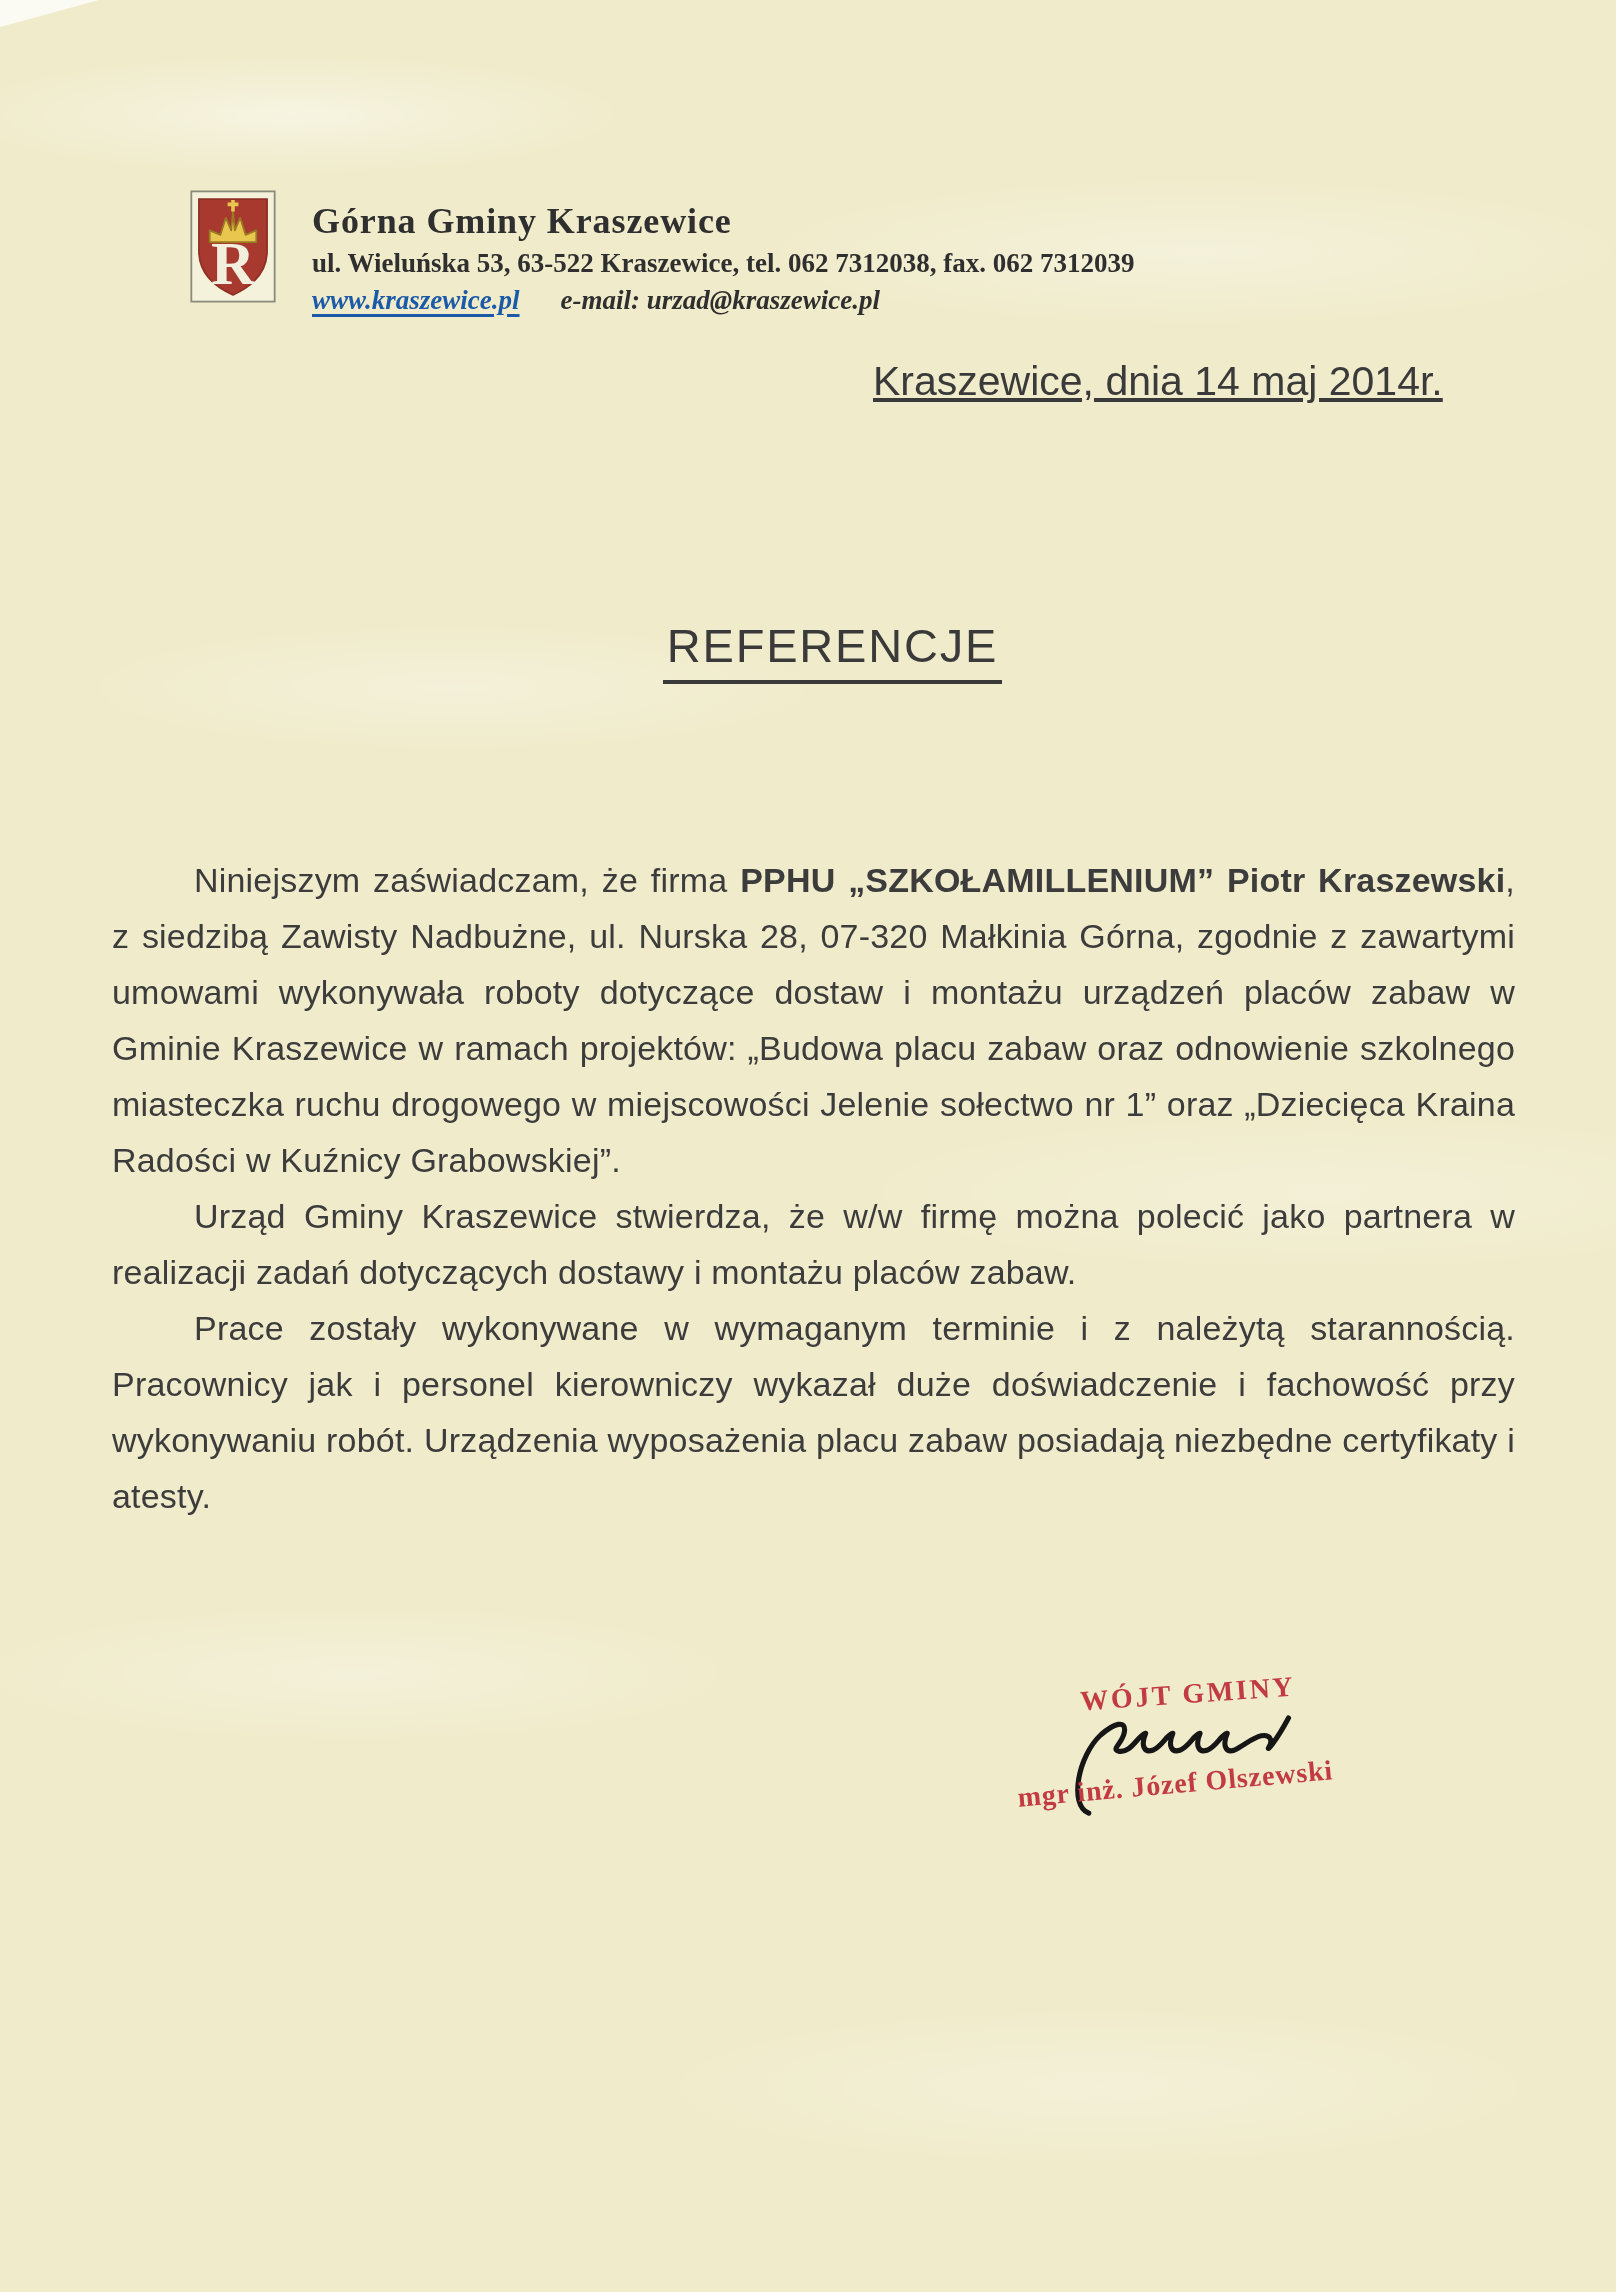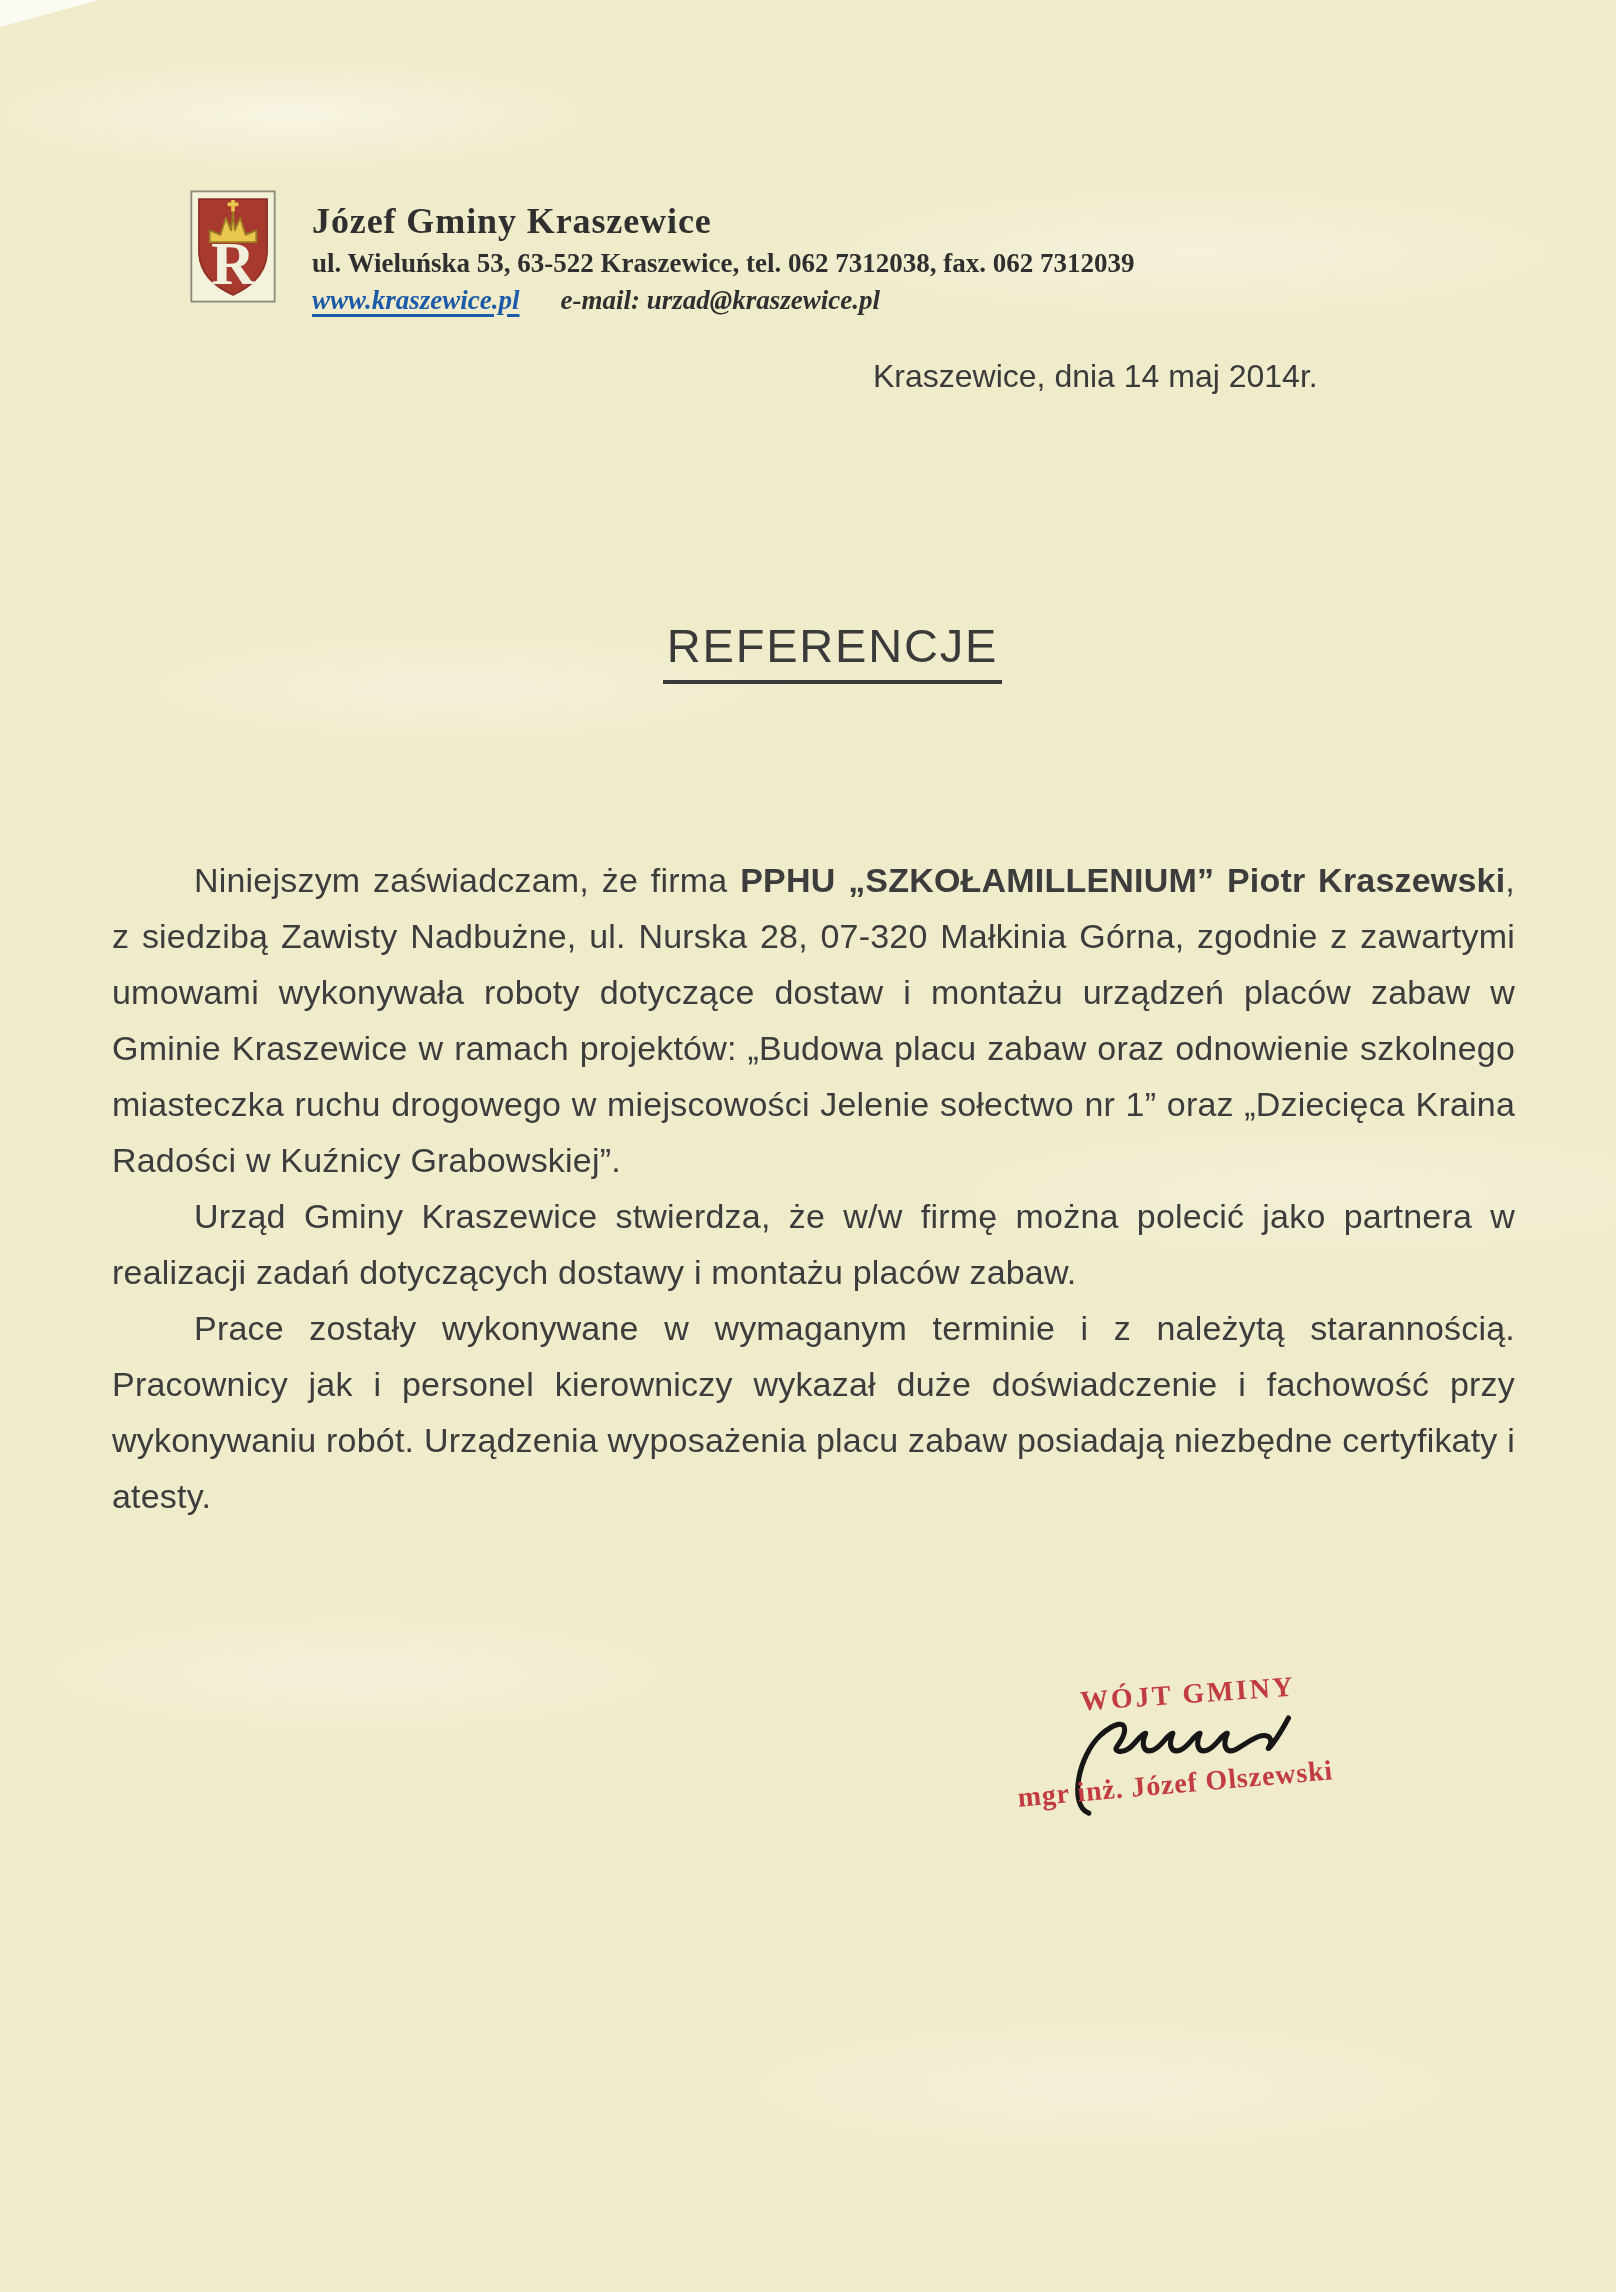--- a/index.html
+++ b/index.html
@@ -28,21 +28,21 @@
   }
   
   .logo{position:absolute;left:190px;top:190px;width:86px;height:113px;}
   .header-text{position:absolute;left:312px;top:202px;font-family:"Liberation Serif", serif;font-weight:bold;color:#2f2f2f;}
   .org-name{font-size:36px;line-height:39px;letter-spacing:0.9px;}
   .address-line{font-size:27px;line-height:34px;margin-top:5px;}
   .www-line{font-size:27px;line-height:34px;margin-top:2.7px;font-style:italic;}
   .website{color:#1b5aa8;text-decoration:underline;text-decoration-thickness:2.7px;text-underline-offset:4.5px;cursor:pointer;}
   .email{margin-left:41px;color:#2f2f2f;}
   
-  .date-line{position:absolute;left:873px;top:358px;font-size:32px;color:#3a3a3a;}
+  .date-line{position:absolute;left:873px;top:358px;font-size:41px;color:#3a3a3a;text-decoration:underline;}
   
   .title-wrap{position:absolute;top:618px;left:0;width:100%;text-align:center;padding-left:24px;}
   .title{display:inline-block;font-size:47px;letter-spacing:1.8px;color:#3a3a3a;
          border-bottom:4.5px solid #3a3a3a;padding:0 3.6px 7.2px 3.6px;}
   
   .body-text{
     position:absolute;left:112px;top:852px;width:1403px;
     font-size:34px;line-height:56px;letter-spacing:0.2px;
     text-align:justify;color:#3c3c3c;
   }
@@ -75,21 +75,21 @@
     <svg viewBox="0 0 96 126" width="86" height="113" aria-hidden="true">
       <rect x="1.5" y="1.5" width="93" height="123" fill="rgba(255,255,255,0.35)" stroke="#8a8a7a" stroke-width="2"></rect>
       <path d="M10,10 H86 V68 Q86,100 48,117 Q10,100 10,68 Z" fill="#a8392e" stroke="#8f2f26" stroke-width="2"></path>
       <text x="48" y="105" font-size="68" text-anchor="middle" fill="#f3efdd" font-family="Liberation Serif, serif" font-weight="bold">R</text>
       <path d="M22,58 L22,45 L34,50 L40,31 L46,45 L48,24 L50,45 L56,31 L62,50 L74,45 L74,58 Z" fill="#e9c74f" stroke="#9a7a22" stroke-width="2" stroke-linejoin="round"></path>
       <path d="M48,11 V24 M42,16 H54" stroke="#e9c74f" stroke-width="4" fill="none"></path>
     </svg>
   </div>
 
   <div class="header-text">
-    <div class="org-name">Józef Gminy Kraszewice</div>
+    <div class="org-name">Górna Gminy Kraszewice</div>
     <div class="address-line">ul. Wieluńska 53, 63-522 Kraszewice, tel. 062 7312038, fax. 062 7312039</div>
     <div class="www-line">
       <span class="website">www.kraszewice.pl</span><span class="email">e-mail: urzad@kraszewice.pl</span>
     </div>
   </div>
 
   <div class="date-line">Kraszewice, dnia 14 maj 2014r.</div>
 
   <div class="title-wrap">
     <span class="title">REFERENCJE</span>

